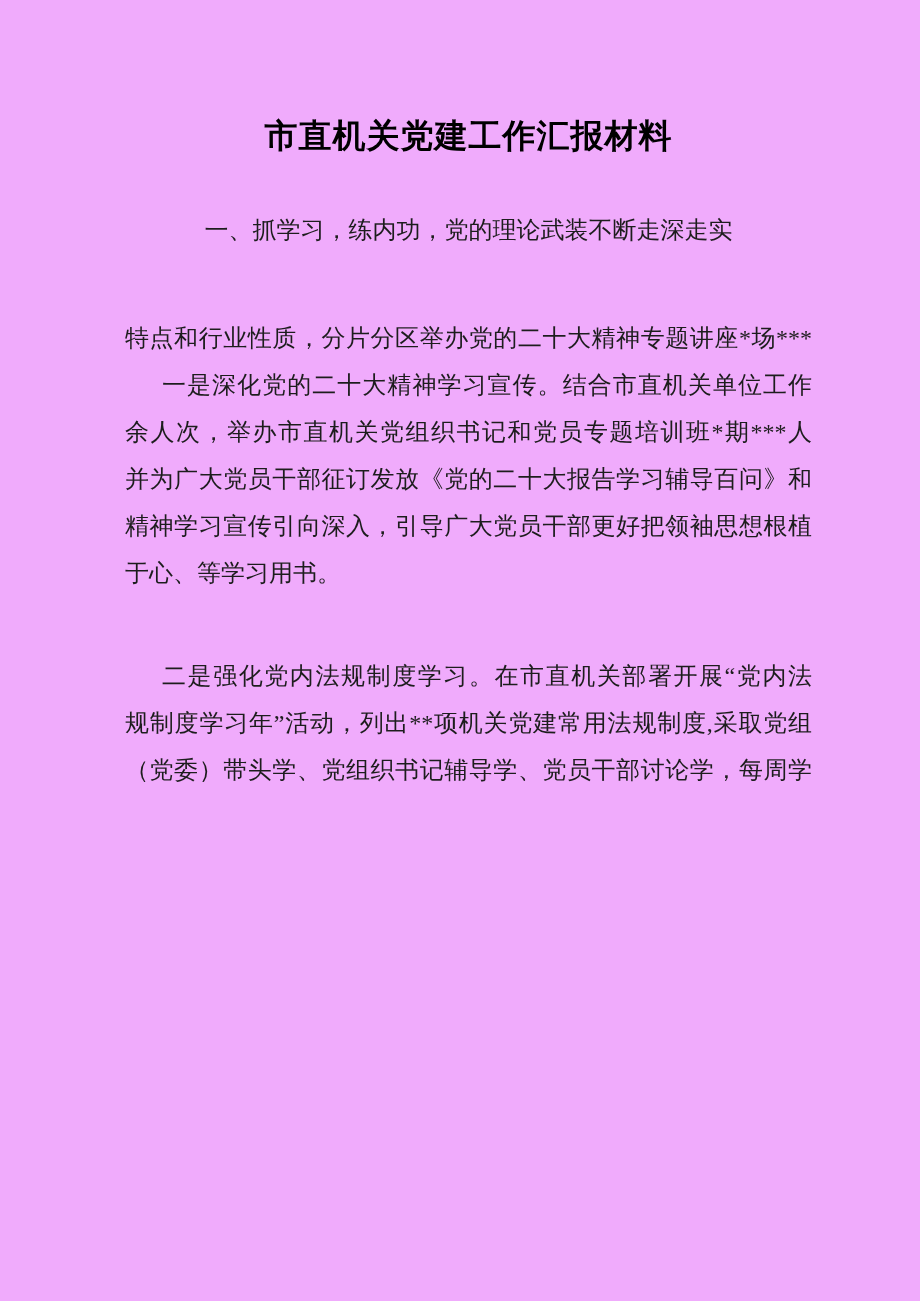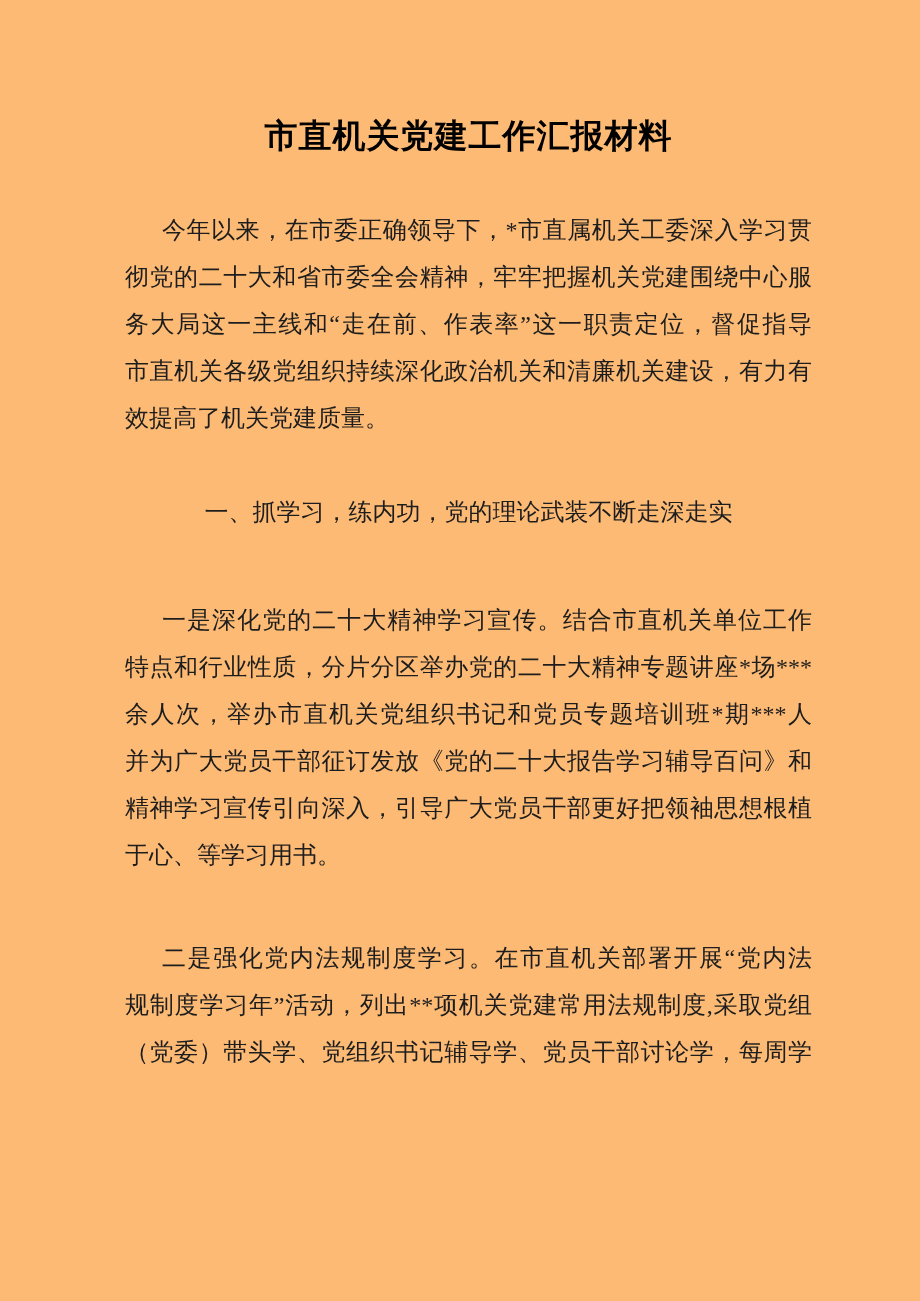--- a/index.html
+++ b/index.html
@@ -5,21 +5,21 @@
   html,body{margin:0;padding:0;}
   body{
     width:920px;height:1301px;
     background:#ffffff;
     font-family:"Liberation Serif","DejaVu Serif",serif;
     color:#1d1d1d;
   }
   .page{
     position:relative;
     width:920px;height:1301px;
-    background:#fdba74;
+    background:#f0abfc;
     overflow:hidden;
   }
   .content{
     position:absolute;
     left:125px;top:0;
     width:687px;
   }
   .doc-title{
     margin:113px 0 0 0;
     height:47px;line-height:47px;
@@ -52,33 +52,26 @@
   }
 </style>
 </head>
 <body>
 
 <div class="page">
   <div class="content">
 
     <h1 class="doc-title">市直机关党建工作汇报材料</h1>
 
-    <div class="para p-intro">
-      <div class="line first">今年以来，在市委正确领导下，*市直属机关工委深入学习贯</div>
-      <div class="line">彻党的二十大和省市委全会精神，牢牢把握机关党建围绕中心服</div>
-      <div class="line">务大局这一主线和“走在前、作表率”这一职责定位，督促指导</div>
-      <div class="line">市直机关各级党组织持续深化政治机关和清廉机关建设，有力有</div>
-      <div class="line last">效提高了机关党建质量。</div>
-    </div>
 
     <div class="heading-line">一、抓学习，练内功，党的理论武装不断走深走实</div>
 
     <div class="para p-two">
+      <div class="line">特点和行业性质，分片分区举办党的二十大精神专题讲座*场***</div>
       <div class="line first">一是深化党的二十大精神学习宣传。结合市直机关单位工作</div>
-      <div class="line">特点和行业性质，分片分区举办党的二十大精神专题讲座*场***</div>
       <div class="line">余人次，举办市直机关党组织书记和党员专题培训班*期***人次，</div>
       <div class="line">并为广大党员干部征订发放《党的二十大报告学习辅导百问》和</div>
       <div class="line">精神学习宣传引向深入，引导广大党员干部更好把领袖思想根植</div>
       <div class="line last">于心、等学习用书。</div>
     </div>
 
     <div class="para p-three">
       <div class="line first">二是强化党内法规制度学习。在市直机关部署开展“党内法</div>
       <div class="line">规制度学习年”活动，列出**项机关党建常用法规制度,采取党组</div>
       <div class="line">（党委）带头学、党组织书记辅导学、党员干部讨论学，每周学</div>

